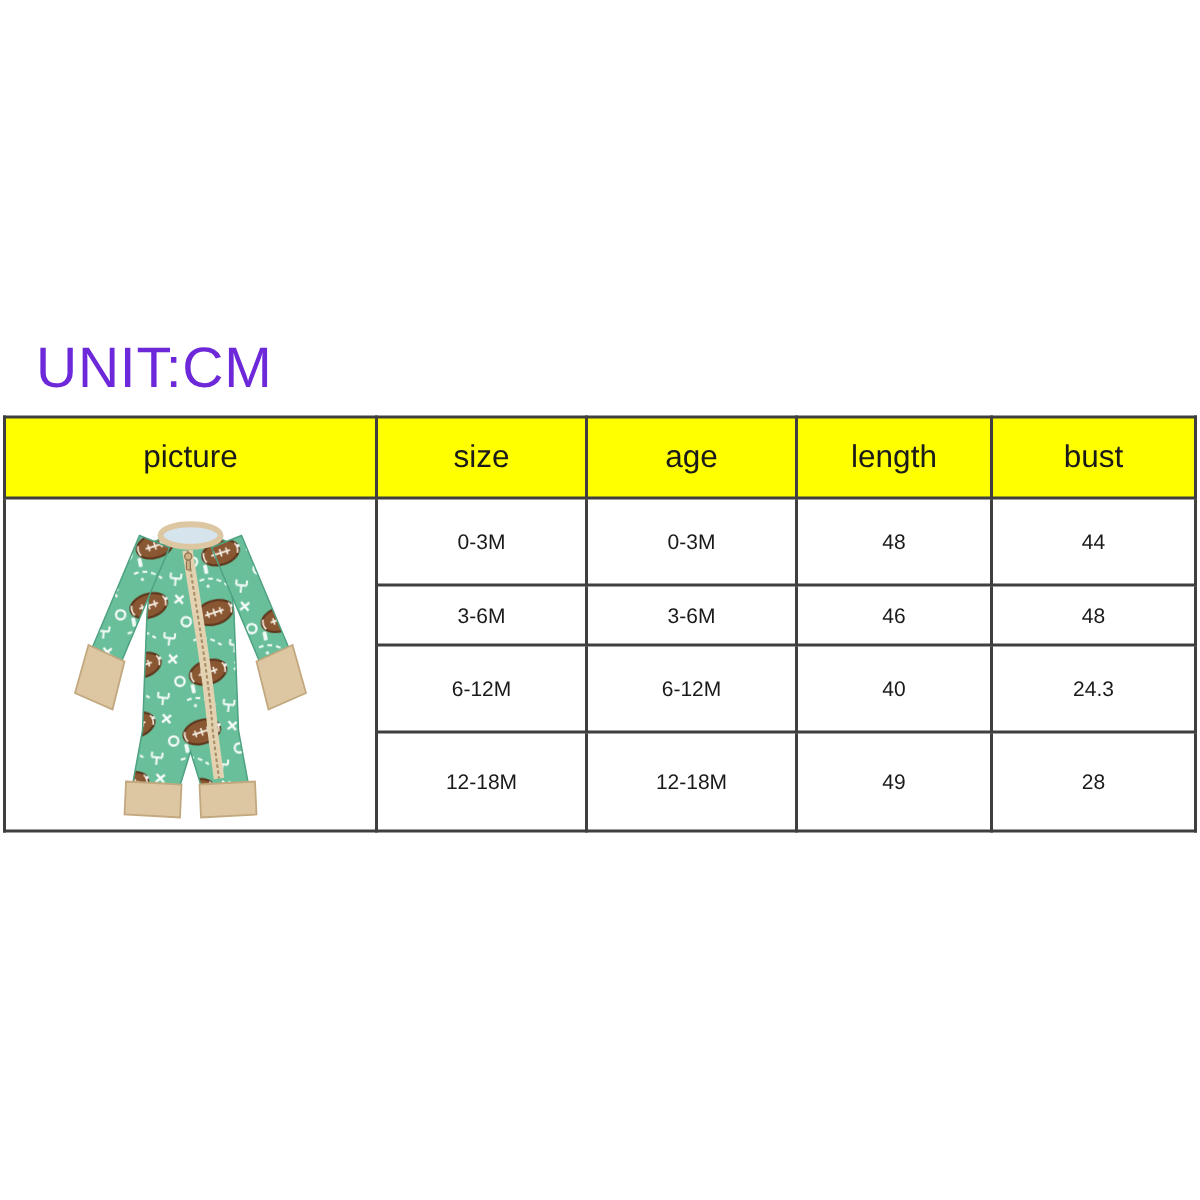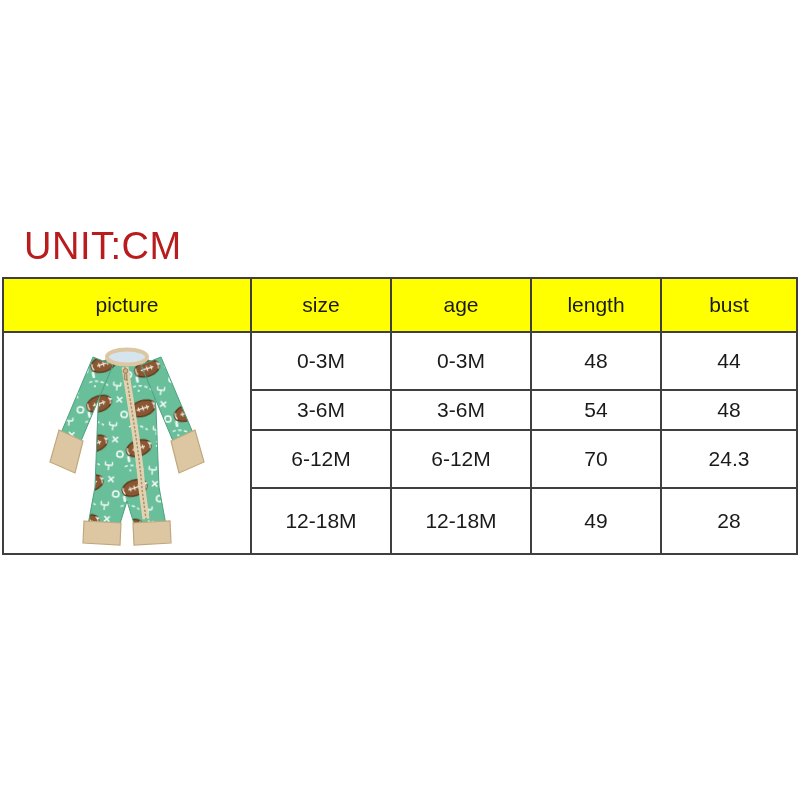--- a/index.html
+++ b/index.html
@@ -2,35 +2,35 @@
 <html><head>
 <meta charset="utf-8">
 <style>
   html,body{margin:0;padding:0;}
   body{
     width:800px;height:800px;background:#ffffff;position:relative;
     font-family:"Liberation Sans", sans-serif;overflow:hidden;
   }
   .page-title{
     position:absolute;left:24px;top:224px;
-    font-size:38px;line-height:44px;color:#b91c1c;
+    font-size:38px;line-height:44px;color:#6d28d9;
     letter-spacing:0.5px;font-weight:400;
   }
   table.size-chart{
     position:absolute;left:2px;top:277px;width:794px;
     border-collapse:collapse;table-layout:fixed;
   }
   .size-chart th,.size-chart td{
     border:2px solid #3f3f3f;text-align:center;vertical-align:middle;
     padding:0;color:#1a1a1a;font-weight:400;
   }
   .size-chart thead th{
     background:#ffff00;height:52px;font-size:21px;
   }
-  .size-chart td{font-size:21px;}
+  .size-chart td{font-size:14px;}
   .r0{height:58px}.r1{height:40px}.r2{height:57px}.r3{height:66px}
   .pic-cell{background:#ffffff;}
   .pic-cell svg{display:block;margin:12px auto 0 auto;}
 </style>
 </head>
 <body>
 
 <div class="page-title">UNIT:CM</div>
 
 <table class="size-chart">
@@ -96,27 +96,27 @@
         </svg>
       </td>
       <td>0-3M</td>
       <td>0-3M</td>
       <td>48</td>
       <td>44</td>
     </tr>
     <tr class="r1">
       <td>3-6M</td>
       <td>3-6M</td>
-      <td>54</td>
+      <td>46</td>
       <td>48</td>
     </tr>
     <tr class="r2">
       <td>6-12M</td>
       <td>6-12M</td>
-      <td>70</td>
+      <td>40</td>
       <td>24.3</td>
     </tr>
     <tr class="r3">
       <td>12-18M</td>
       <td>12-18M</td>
       <td>49</td>
       <td>28</td>
     </tr>
   </tbody>
 </table>

